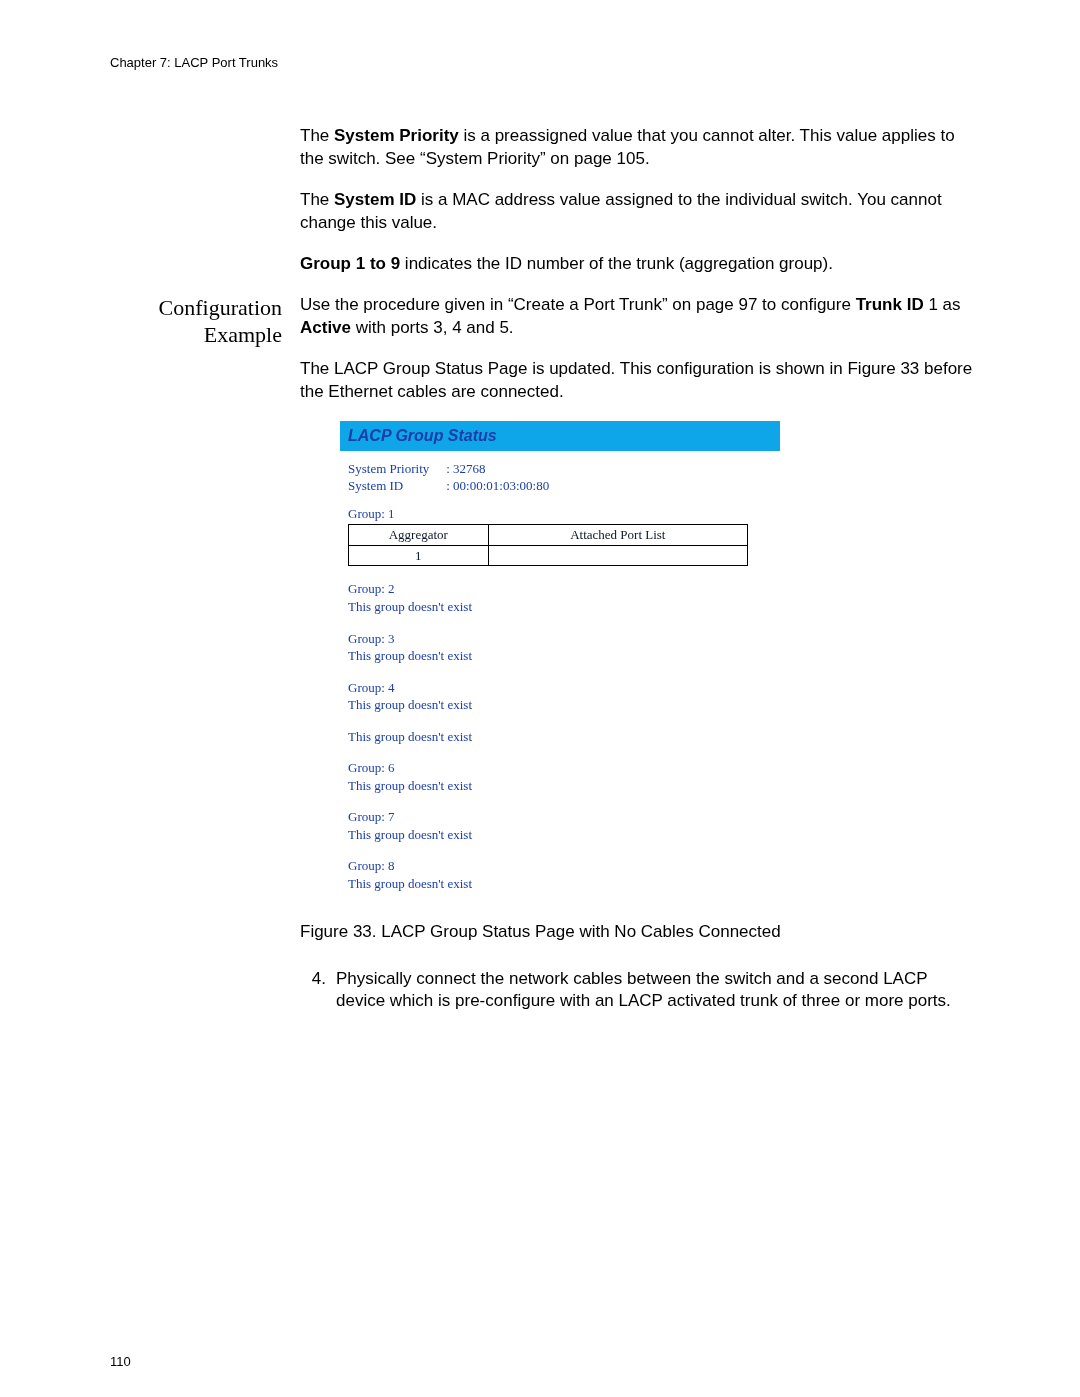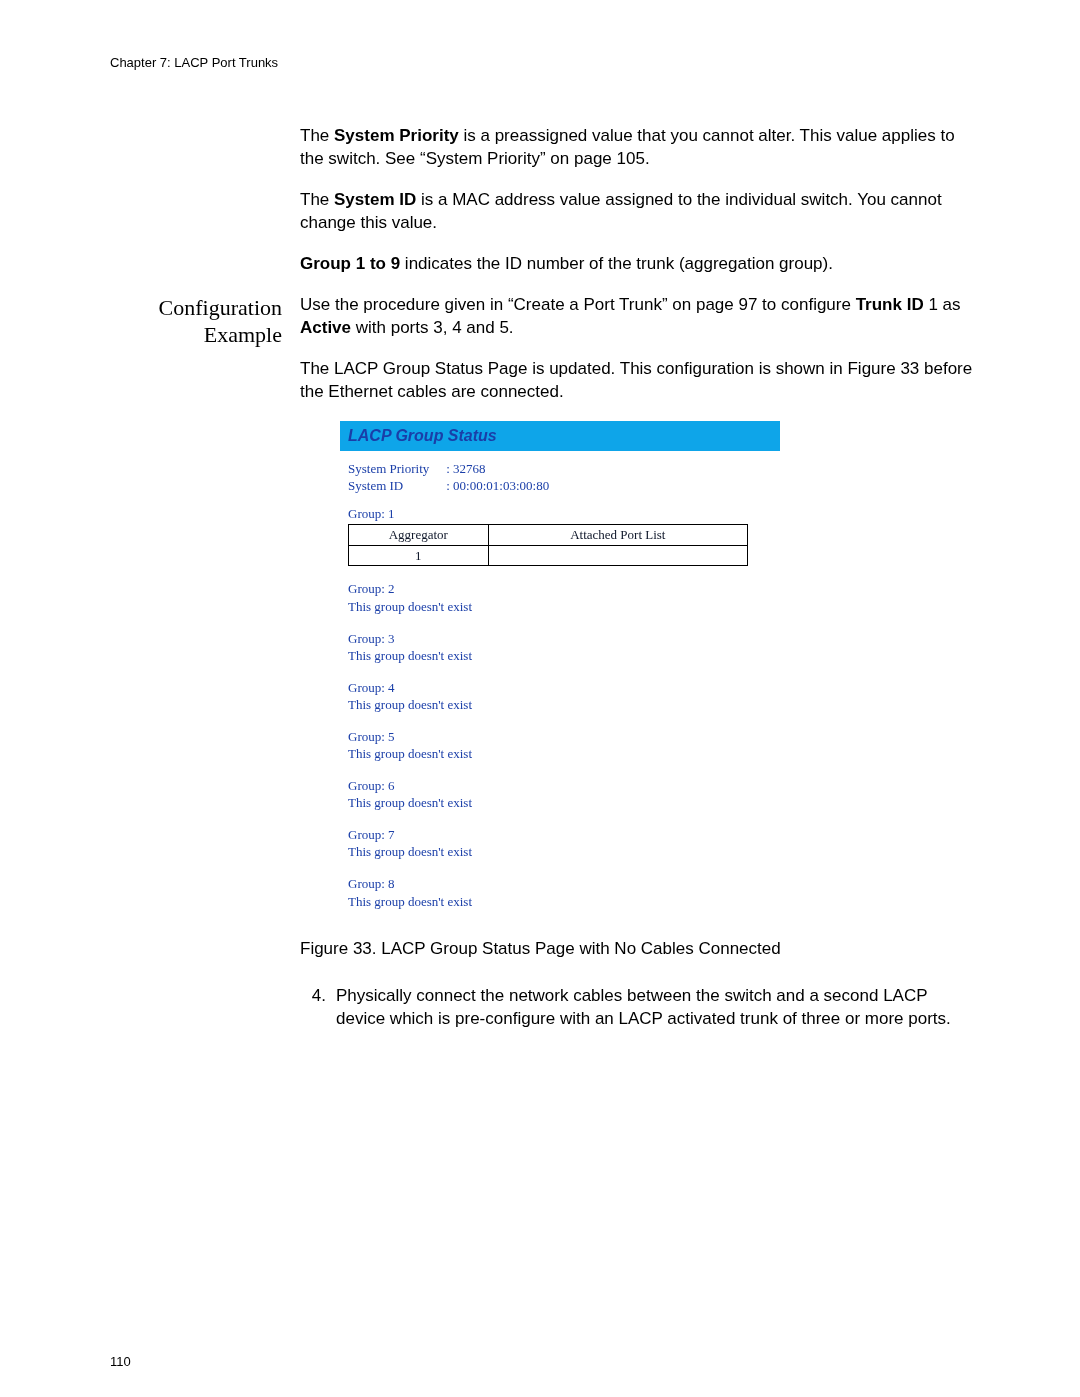--- a/index.html
+++ b/index.html
@@ -177,21 +177,20 @@
               </div>
               <div class="group-block">
                 <div>Group: 3</div>
                 <div>This group doesn't exist</div>
               </div>
               <div class="group-block">
                 <div>Group: 4</div>
                 <div>This group doesn't exist</div>
               </div>
               <div class="group-block">
-                <div>Group: 5</div>
                 <div>This group doesn't exist</div>
               </div>
               <div class="group-block">
                 <div>Group: 6</div>
                 <div>This group doesn't exist</div>
               </div>
               <div class="group-block">
                 <div>Group: 7</div>
                 <div>This group doesn't exist</div>
               </div>

